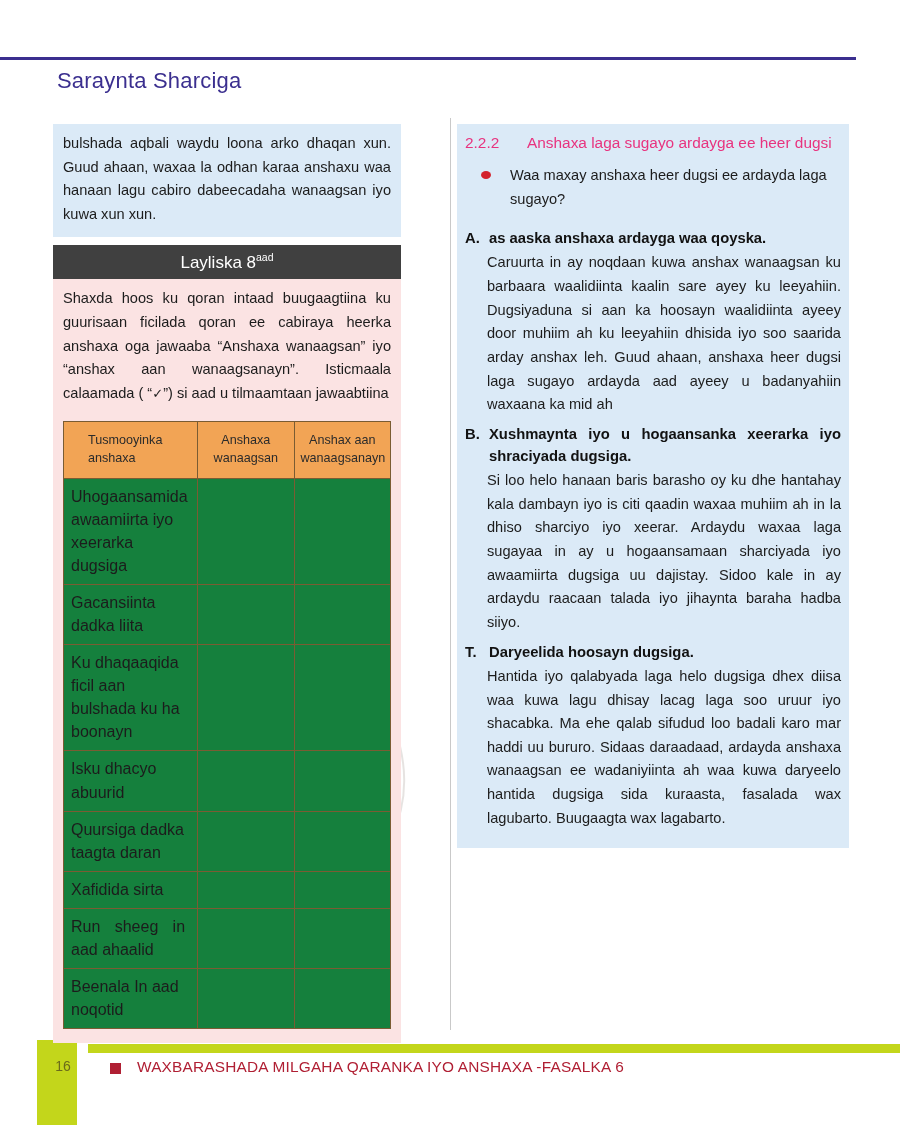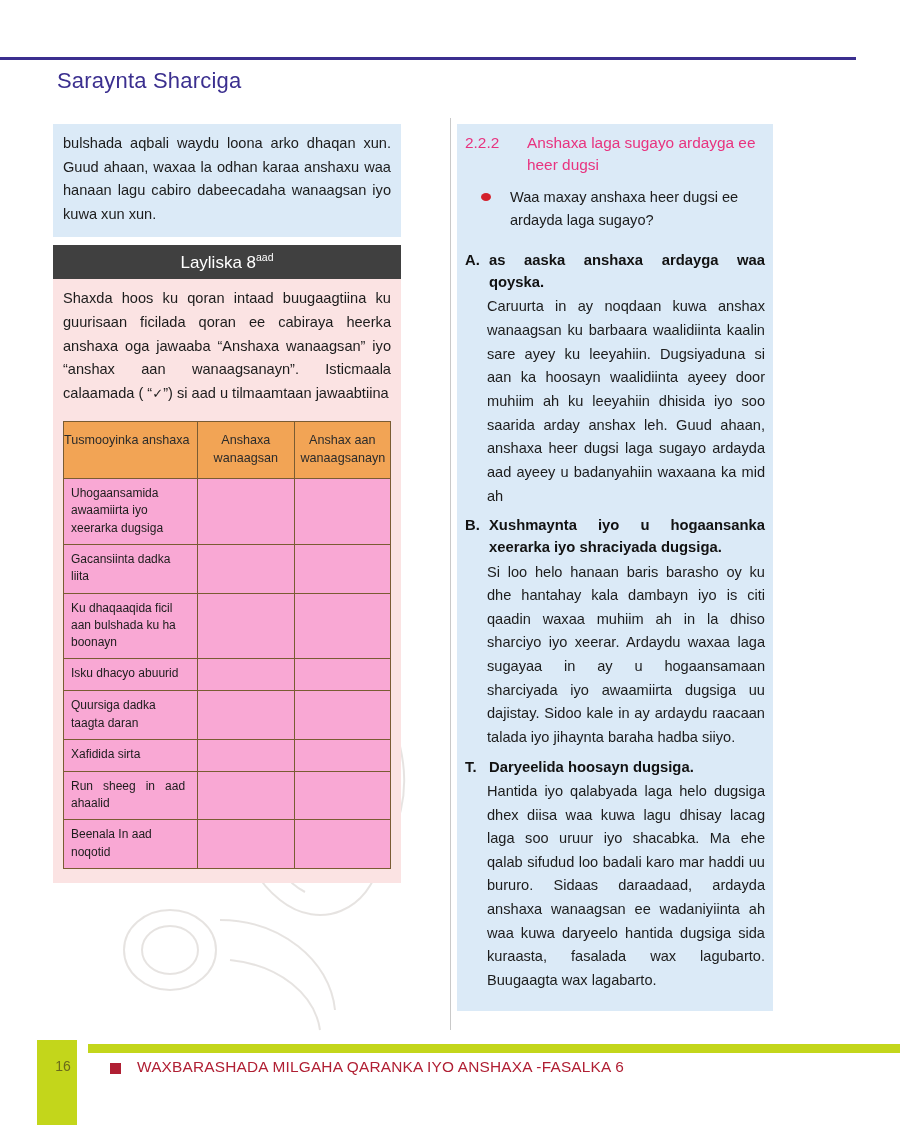--- a/index.html
+++ b/index.html
@@ -67,31 +67,31 @@
   }
   table.anshax th,table.anshax td{
     border:1px solid #7a5c33;
     vertical-align:top;
   }
   table.anshax th{
     background:#f2a455;color:#2b2b2b;
     font-weight:normal;font-size:12.6px;line-height:1.42;
     padding:10px 6px;text-align:center;
   }
-  table.anshax th.col-ind{text-align:left;padding-left:0;}
+  table.anshax th.col-ind{text-align:left;padding-left:24px;}
   table.anshax td{
-    background:#f9a8d4;color:#1c1c1c;
-    font-size:12px;line-height:1.44;
+    background:#15803d;color:#1c1c1c;
+    font-size:16px;line-height:1.44;
     padding:6px 12px 7px 7px;height:18px;
   }
   td.just{text-align:justify;}
 
   
   #right-col{
-    position:absolute;left:457px;top:124px;width:316px;z-index:3;
+    position:absolute;left:457px;top:124px;width:392px;z-index:3;
     background:#dbeaf7;
     padding:6px 8px 12px 8px;
     box-sizing:border-box;
   }
   .sec-head{
     display:flex;gap:10px;color:#e8337f;font-size:15.4px;
     line-height:1.42;margin:2px 0 10px 0;
   }
   .sec-head .num{flex:0 0 52px;}
   .bullet-row{

